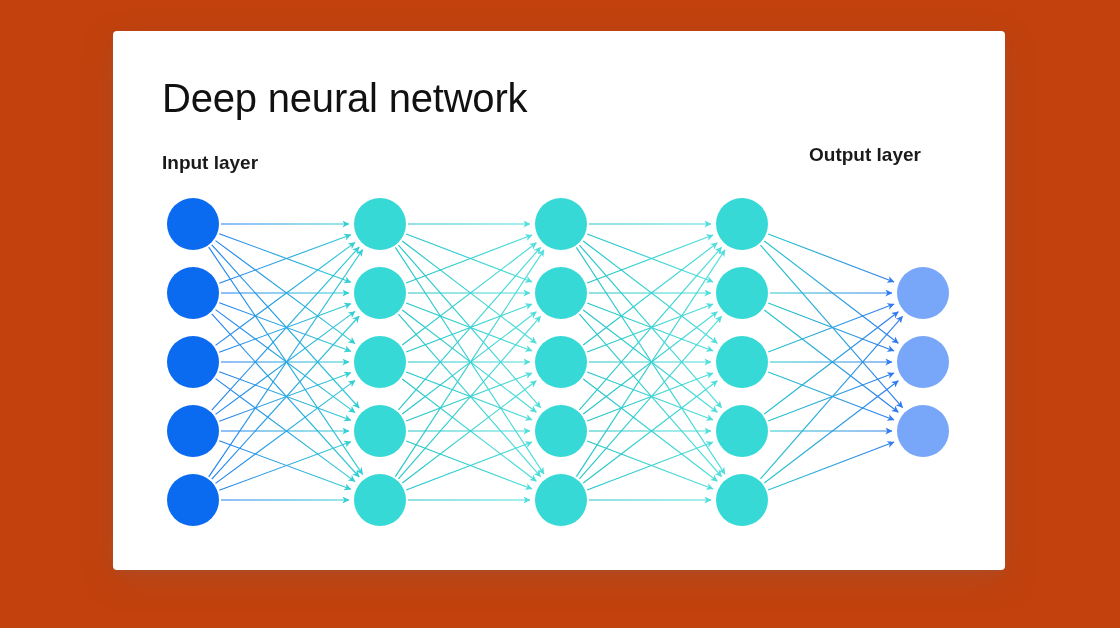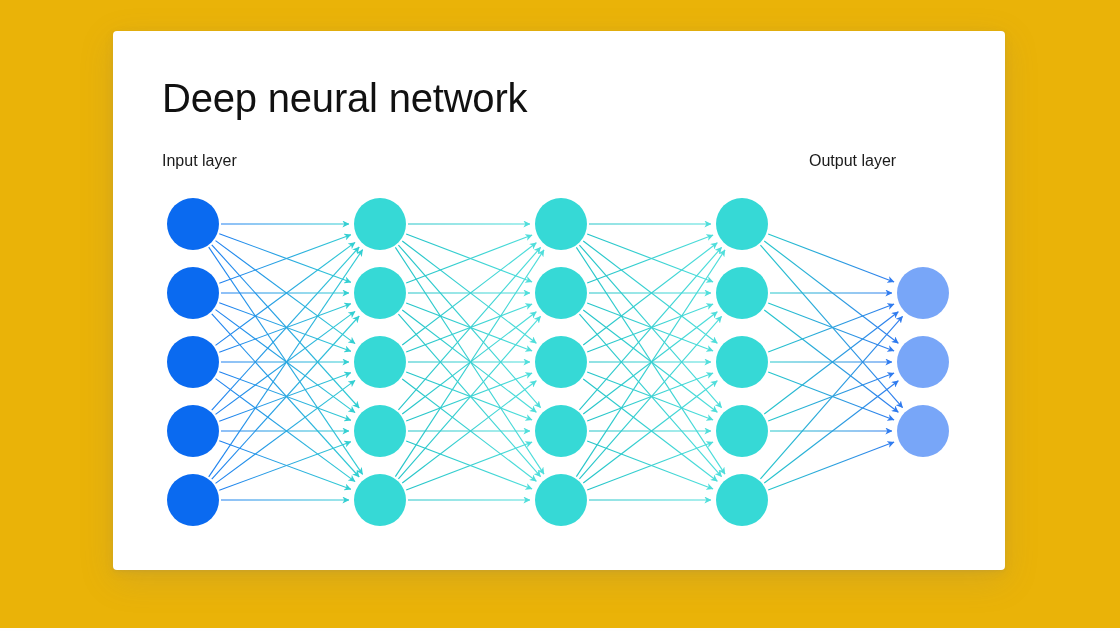--- a/index.html
+++ b/index.html
@@ -7,21 +7,21 @@
   html, body {
     margin: 0; padding: 0;
     width: 1120px; height: 631px;
     background: #fefefe;
     font-family: "Liberation Sans", sans-serif;
     overflow: hidden;
   }
   #root {
     position: relative;
     width: 1120px; height: 628px;
-    background: #eab308;
+    background: #c2410c;
     padding-left: 12px;
   }
   #card {
     position: absolute;
     left: 113px; top: 31px;
     width: 892px; height: 539px;
     background: #ffffff;
     border-radius: 4px;
     box-shadow: 0 10px 34px rgba(120,120,130,0.17),
                 0 3px 10px rgba(120,120,130,0.10),
@@ -31,29 +31,29 @@
     position: absolute;
     left: 162px; top: 76px;
     font-size: 40px;
     font-weight: 300;
     letter-spacing: -0.2px;
     color: #111111;
     white-space: nowrap;
   }
   .layer-label {
     position: absolute;
-    font-size: 16px;
-    font-weight: 400;
+    font-size: 19px;
+    font-weight: 700;
     color: #1a1a1a;
     white-space: nowrap;
     text-align: center;
   }
   #lbl-input  { left: 162px; top: 152px; }
   #lbl-hidden { left: 449px; top: 152px; }
-  #lbl-output { left: 809px; top: 152px; }
+  #lbl-output { left: 809px; top: 144px; }
   #net-svg {
     position: absolute;
     left: 0; top: 0;
     width: 1120px; height: 631px;
     pointer-events: none;
   }
 </style>
 </head>
 <body>
 

